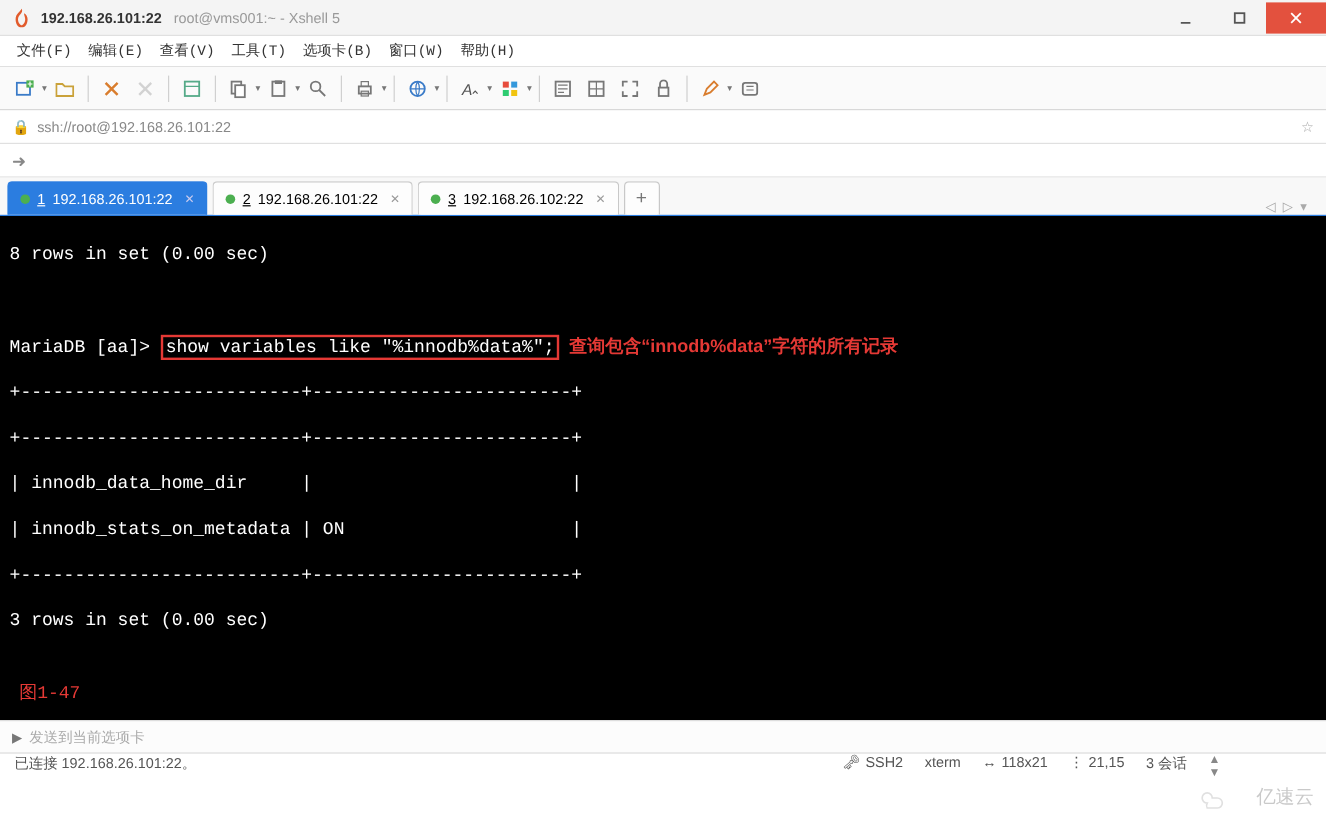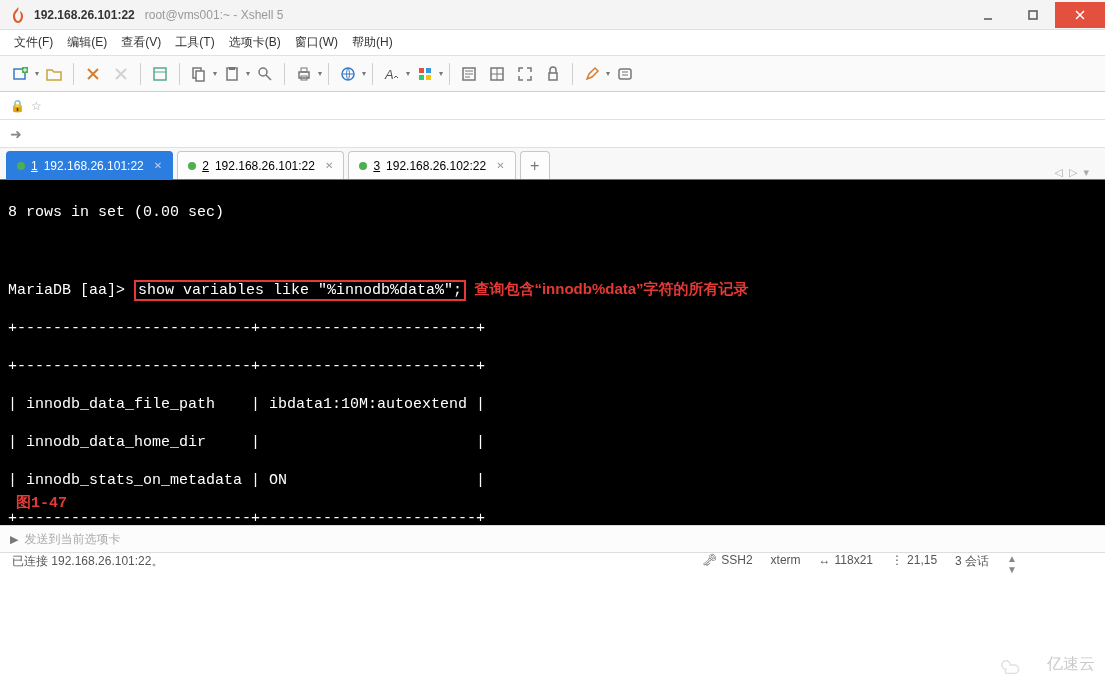--- a/index.html
+++ b/index.html
@@ -5,21 +5,21 @@
 * { box-sizing: border-box; margin: 0; padding: 0; }
 body { font-family: "Microsoft YaHei", "Segoe UI", Arial, sans-serif; font-size: 12px; background: #fff; width: 1105px; height: 681px; overflow: hidden; position: relative; }
 .titlebar { height: 30px; background: #f4f4f4; display: flex; align-items: center; padding: 0 0 0 10px; border-bottom: 1px solid #e0e0e0; }
 .titlebar .flame { width: 16px; height: 16px; margin-right: 8px; }
 .titlebar .title1 { font-weight: bold; color: #333; }
 .titlebar .title2 { color: #999; margin-left: 10px; }
 .winbtns { margin-left: auto; display: flex; }
 .winbtn { width: 45px; height: 26px; display: flex; align-items: center; justify-content: center; color: #555; }
 .winbtn.close { background: #e3513e; color: #fff; width: 50px; }
 .menubar { height: 26px; display: flex; align-items: center; padding: 0 14px; gap: 14px; border-bottom: 1px solid #e0e0e0; }
-.menubar span { color: #333; }
+.menubar span { color: #333; font-family: Liberation Mono, monospace; }
 .toolbar { height: 36px; display: flex; align-items: center; padding: 0 8px; gap: 2px; border-bottom: 1px solid #d0d0d0; background: #fafafa; }
 .tbtn { width: 26px; height: 26px; display: flex; align-items: center; justify-content: center; color: #555; border-radius: 2px; }
 .tbtn svg { width: 16px; height: 16px; }
 .tsep { width: 1px; height: 22px; background: #d0d0d0; margin: 0 4px; }
 .tdd { display: flex; align-items: center; }
 .tdd .arr { font-size: 8px; color: #777; margin-left: 1px; }
 .addrbar { height: 28px; display: flex; align-items: center; padding: 0 10px; border-bottom: 1px solid #e0e0e0; background: #fff; }
 .addrbar .lock { color: #888; margin-right: 6px; font-size: 12px; }
 .addrbar .url { color: #888; flex: 1; }
 .addrbar .star { color: #aaa; }
@@ -27,25 +27,25 @@
 .hintbar .arrow { margin-right: 6px; font-size: 14px; }
 .tabbar { height: 32px; display: flex; align-items: flex-end; padding: 0 6px; background: #f8f8f8; border-bottom: 1px solid #2b7de0; }
 .tab { height: 28px; display: flex; align-items: center; padding: 0 10px; gap: 6px; background: #fdfdfd; border: 1px solid #c8c8c8; border-bottom: none; border-radius: 4px 4px 0 0; margin-right: 4px; font-size: 12px; }
 .tab.active { background: #2b7de0; color: #fff; border-color: #2b7de0; }
 .tab .dot { width: 8px; height: 8px; border-radius: 50%; background: #4caf50; }
 .tab .num { text-decoration: underline; }
 .tab .x { font-size: 10px; color: #999; margin-left: 4px; }
 .tab.active .x { color: #cce; }
 .tab.add { width: 30px; justify-content: center; font-size: 16px; color: #777; padding: 0; }
 .tabnav { margin-left: auto; display: flex; gap: 6px; color: #aaa; font-size: 11px; padding-right: 10px; }
-.terminal { background: #000; color: #fff; font-family: Consolas, "Courier New", monospace; font-size: 15px; line-height: 19px; padding: 4px 8px; height: 345px; overflow: hidden; position: relative; white-space: pre; }
+.terminal { background: #000; color: #fff; font-family: Consolas, "Courier New", monospace; font-size: 15px; line-height: 19px; padding: 4px 8px; height: 420px; overflow: hidden; position: relative; white-space: pre; }
 .terminal .line { white-space: pre; }
 .redbox { border: 2px solid #e53935; display: inline; padding: 0 2px; }
 .redtxt { color: #e53935; font-weight: bold; font-family: "Microsoft YaHei", sans-serif; }
-.figlabel { position: absolute; left: 16px; bottom: 12px; color: #e53935; font-weight: bold; font-size: 15px; }
+.figlabel { position: absolute; left: 16px; bottom: 12px; color: #e53935; font-weight: normal; font-size: 15px; }
 .inputbar { height: 28px; display: flex; align-items: center; padding: 0 10px; border-top: 1px solid #ddd; border-bottom: 1px solid #ddd; background: #fcfcfc; color: #aaa; position: relative; }
 .inputbar .caret { color: #777; margin-right: 6px; font-size: 11px; }
 .statusbar { height: 24px; display: flex; align-items: flex-start; padding: 0 12px; background: #fff; color: #555; font-size: 12px; }
 .statusbar .left { flex: 1; }
 .statusbar .seg { margin-left: 18px; display: flex; align-items: center; gap: 4px; }
 .watermark { position: absolute; right: 10px; bottom: 6px; opacity: 0.45; font-family: Arial, sans-serif; font-size: 16px; color: #888; display: flex; align-items: center; gap: 20px; }
 .watermark svg { width: 28px; height: 18px; }
 </style>
 </head>
 <body>
@@ -227,20 +227,21 @@
   <div class="tbtn">
       <svg viewBox="0 0 16 16">
         <rect x="2" y="3" width="12" height="10" rx="2" fill="none" stroke="#777" stroke-width="1.5"></rect>
         <path d="M5 6h6M5 9h6" stroke="#777"></path>
       </svg>
     </div>
 </div>
 
 <div class="addrbar">
   <span class="lock">🔒</span>
+  <span class="url">ssh://root@192.168.26.101:22</span>
   <span class="star">☆</span>
 </div>
 
 <div class="hintbar">
   <span class="arrow">➜</span>
 </div>
 
 <div class="tabbar">
   <div class="tab active">
     <span class="dot"></span>
@@ -267,24 +268,24 @@
     <span>▾</span>
   </div>
 </div>
 
 <div class="terminal">
 <div class="line">8 rows in set (0.00 sec)</div>
 <div class="line">&nbsp;</div>
 <div class="line"><span>MariaDB [aa]&gt; </span><span class="redbox">show variables like "%innodb%data%";</span><span class="redtxt">  查询包含“innodb%data”字符的所有记录</span></div>
 <div class="line">+--------------------------+------------------------+</div>
 <div class="line">+--------------------------+------------------------+</div>
-<div class="line">| innodb_data_file_path    | ibdata1:10M:autoextend |</div>
 <div class="line">| innodb_data_home_dir     |                        |</div>
 <div class="line">| innodb_stats_on_metadata | ON                     |</div>
 <div class="line">+--------------------------+------------------------+</div>
+<div class="line">3 rows in set (0.00 sec)</div>
 
 
 
 
 
 
 
 
 
 

